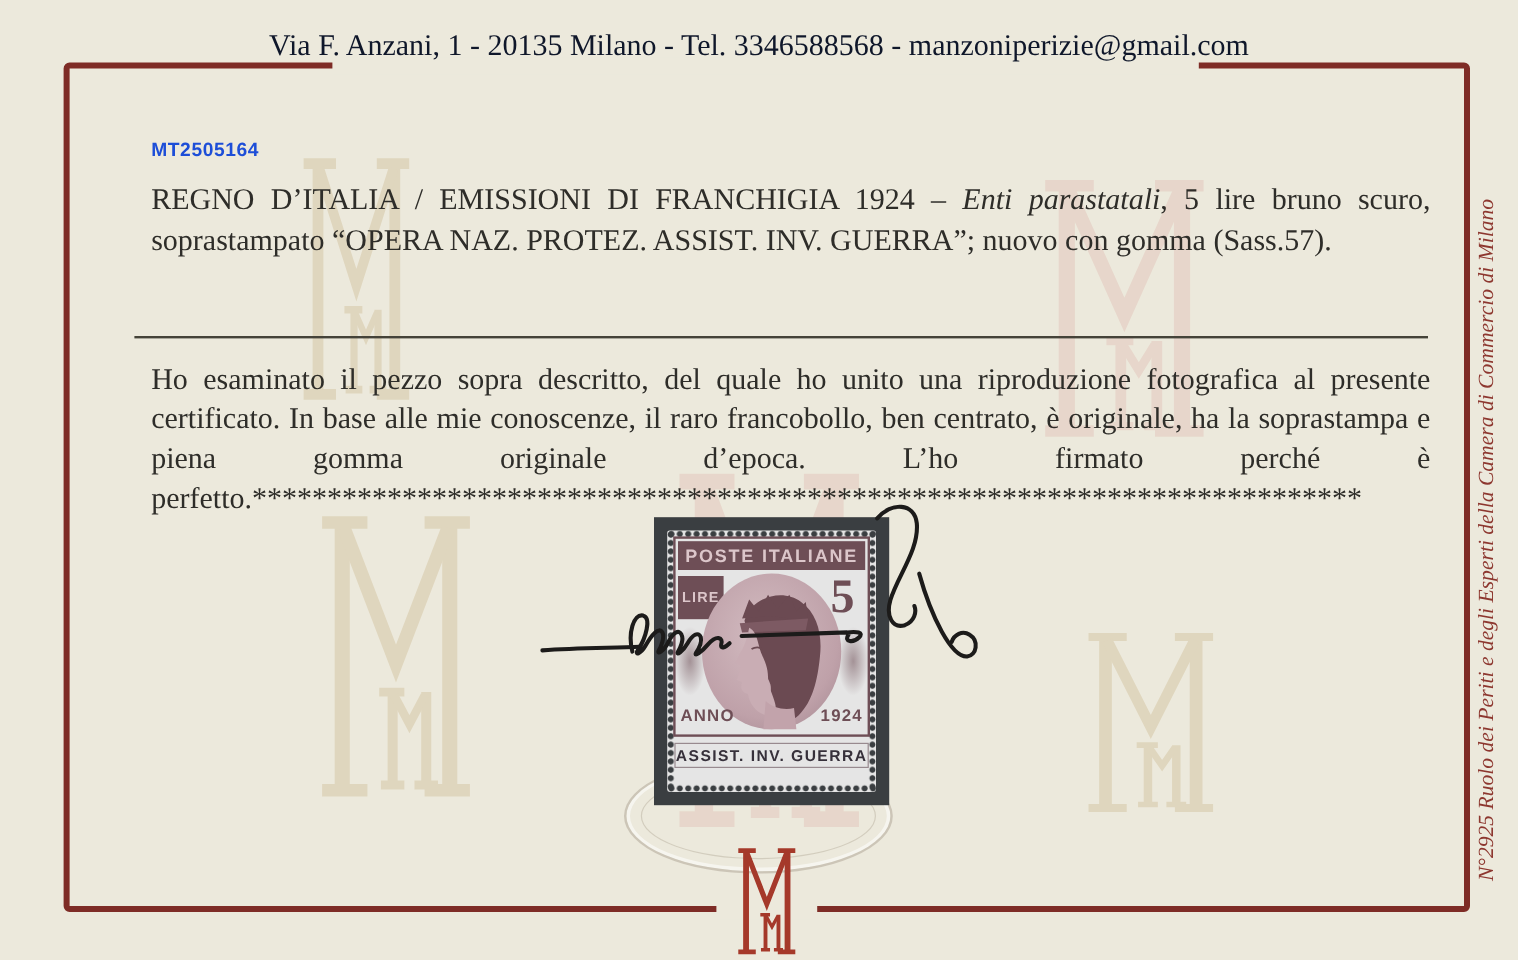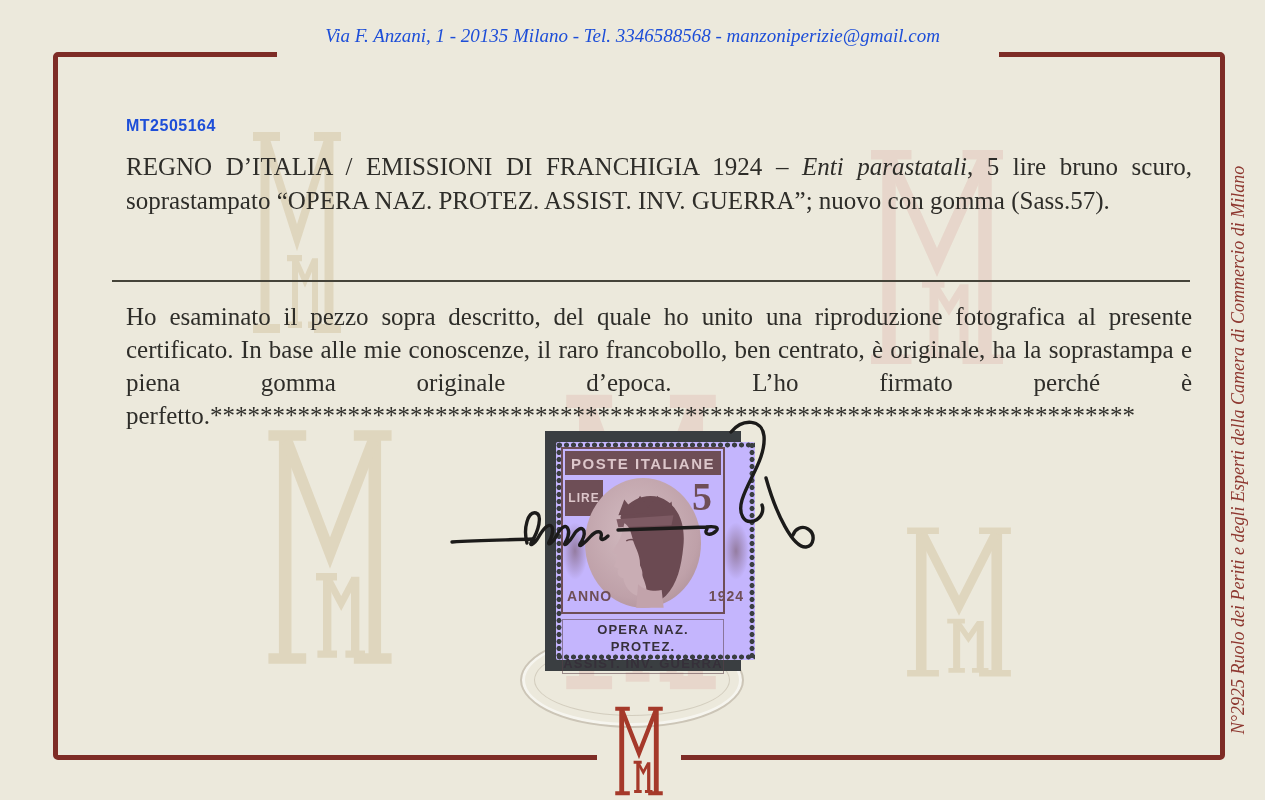--- a/index.html
+++ b/index.html
@@ -2,21 +2,21 @@
 <html><head>
 <meta charset="utf-8">
 <style>
   html,body{margin:0;padding:0;background:#c9c6ba;}
   .page{position:relative;width:1265px;height:800px;background:#ece9dc;overflow:hidden;
         font-family:"Liberation Serif",serif;color:#2e2d29;}
   
   .hdr{position:absolute;left:0;top:22px;width:100%;text-align:center;z-index:6;}
   .hdr-title{font-size:30px;font-weight:bold;color:#93312e;letter-spacing:.5px;}
   .hdr-title em{font-weight:bold;}
-  .hdr-addr{font-size:19px;color:#1d4ed8;margin-top:3px;font-style:italic;}
+  .hdr-addr{font-size:25px;color:#0f172a;margin-top:3px;}
   
   .frame{position:absolute;left:53px;top:52px;width:1172px;height:708px;border:5px solid #7e2c26;
          border-radius:5px;box-sizing:border-box;z-index:1;}
   .frame-gap-top{position:absolute;left:277px;top:48px;width:722px;height:14px;background:#ece9dc;z-index:2;}
   .frame-gap-bottom{position:absolute;left:597px;top:752px;width:84px;height:14px;background:#ece9dc;z-index:2;}
   
   .wm{position:absolute;z-index:2;pointer-events:none;}
   .wm svg{width:100%;height:100%;}
   .wm-tan{color:#d6c7a6;opacity:.55;}
   .wm-pink{color:#e4cbc0;opacity:.6;}
@@ -30,21 +30,21 @@
   .rule{position:absolute;left:112px;top:280px;width:1078px;height:2px;background:#454339;z-index:4;}
   .stmt{position:absolute;left:126px;top:300px;width:1066px;height:140px;font-size:25px;line-height:33px;
         text-align:justify;z-index:4;margin:0;overflow:hidden;}
   
   .seal{position:absolute;left:520px;top:632px;width:220px;height:92px;border-radius:50%;
         border:2px solid rgba(172,162,145,.5);box-shadow:inset 0 0 0 3px rgba(255,255,255,.55);z-index:3;}
   .seal-inner{position:absolute;left:12px;top:10px;right:12px;bottom:10px;border-radius:50%;
         border:1px solid rgba(180,170,152,.45);}
   
   .mount{position:absolute;left:545px;top:431px;width:196px;height:240px;background:#3a3e41;z-index:5;}
-  .stamp{position:absolute;left:11px;top:11px;width:199px;height:218px;background:#c4b5fd;border-radius:2px;}
+  .stamp{position:absolute;left:11px;top:11px;width:174px;height:218px;background:#e5e5e5;border-radius:2px;}
   .perf{position:absolute;pointer-events:none;}
   .perf-t{left:0;top:0;width:100%;height:6px;background-image:radial-gradient(circle at 3.5px 3px,#3a3e41 2.2px,transparent 2.8px);background-size:7px 6px;background-repeat:repeat-x;}
   .perf-b{left:0;bottom:0;width:100%;height:6px;background-image:radial-gradient(circle at 3.5px 3px,#3a3e41 2.2px,transparent 2.8px);background-size:7px 6px;background-repeat:repeat-x;}
   .perf-l{left:0;top:0;width:6px;height:100%;background-image:radial-gradient(circle at 3px 3.5px,#3a3e41 2.2px,transparent 2.8px);background-size:6px 7px;background-repeat:repeat-y;}
   .perf-r{right:0;top:0;width:6px;height:100%;background-image:radial-gradient(circle at 3px 3.5px,#3a3e41 2.2px,transparent 2.8px);background-size:6px 7px;background-repeat:repeat-y;}
   .s-border{position:absolute;left:5px;top:5px;width:164px;height:167px;border:2px solid #6e4e56;box-sizing:border-box;}
   .s-banner{position:absolute;left:9px;top:9px;width:156px;height:24px;background:#6e4e56;color:#dcc6ca;
             font-family:"Liberation Sans",sans-serif;font-weight:bold;font-size:15px;letter-spacing:1.5px;
             text-align:center;line-height:25px;}
   .s-lire{position:absolute;left:9px;top:38px;width:38px;height:36px;background:#6e4e56;color:#dcc6ca;
@@ -152,21 +152,20 @@
           <path d="M36 40 L42 24 L50 34 L58 20 L66 32 L76 20 L82 34 L90 26 L92 42 L60 38 Z" fill="#6b4a52"></path>
           <path d="M34 44 L92 40 L90 50 L36 52 Z" fill="#7d5a63"></path>
           <path d="M42 48 C40 58 38 64 34 70 L30 78 L35 80 C33 85 34 88 31 92 L36 94 C34 99 36 103 41 104 C42 112 48 120 56 122 C62 123 66 120 64 112 C62 104 58 98 58 90 C58 78 52 72 50 62 C48 54 46 50 42 48 Z" fill="#c9adb4"></path>
           <path d="M44 66 C47 64 51 64 53 66" stroke="#6b4a52" stroke-width="1.5" fill="none"></path>
           <path d="M56 110 C62 116 72 118 80 116 L82 134 L54 134 Z" fill="#c2a3ab"></path>
         </svg>
       </div>
       <div class="s-anno">ANNO</div>
       <div class="s-year">1924</div>
       <div class="s-ovp">
-        <div>OPERA NAZ. PROTEZ.</div>
         <div>ASSIST. INV. GUERRA</div>
       </div>
     </div>
   </div>
 
   <svg class="sig" viewBox="440 400 390 180">
     <g fill="none" stroke="#1c1b1a" stroke-width="3.4" stroke-linecap="round">
       <path d="M452 542 C480 540 510 540 533 539"></path>
       <path d="M527 543 C523 528 528 511 536 513 C543 515 538 532 532 541 C528 547 534 545 538 538 C543 529 549 522 552 527 C554 531 551 539 549 542 C547 546 553 543 557 535 C561 527 566 524 568 529 C570 533 567 540 565 543 C563 547 569 543 573 536 C577 529 582 526 584 531 C585 535 582 541 580 544 C578 548 585 543 590 537 C597 529 603 531 601 537 C600 541 604 540 608 536"></path>
       <path d="M618 530 L706 527 C714 526 720 527 716 531 C711 536 703 535 707 529"></path>

